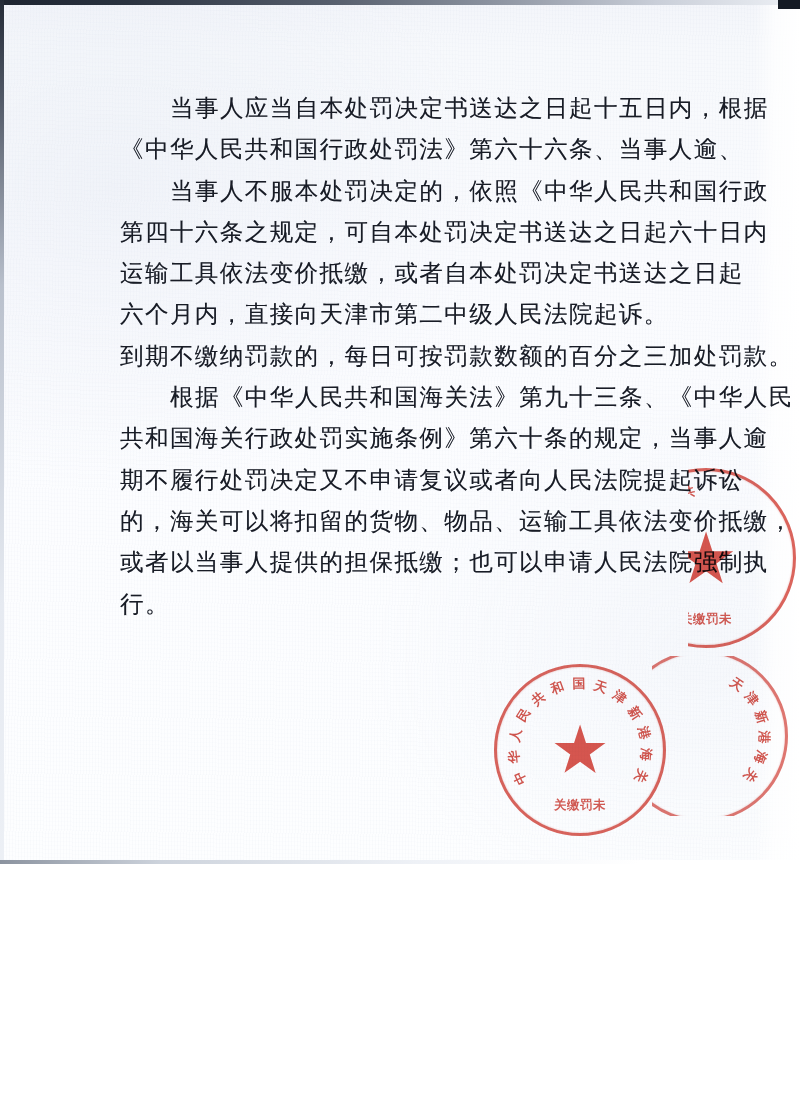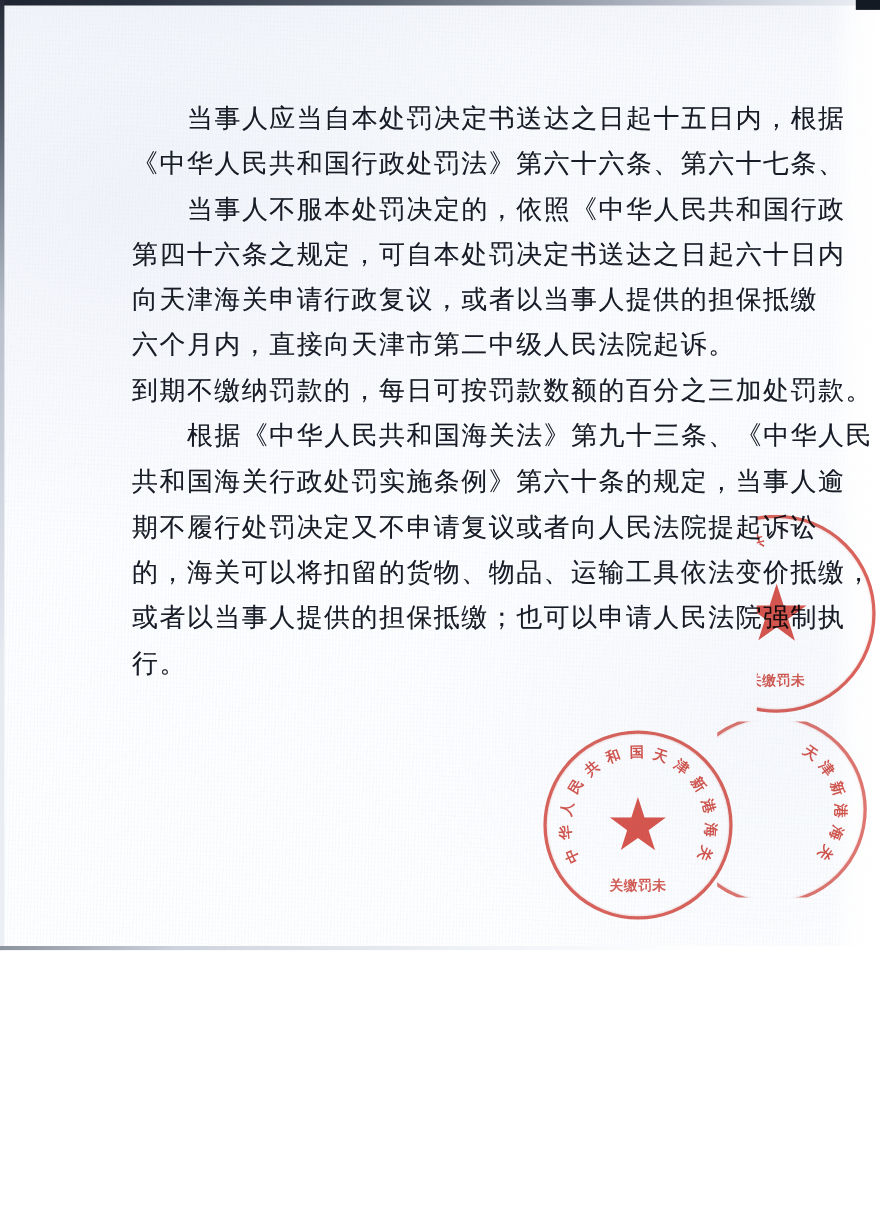--- a/index.html
+++ b/index.html
@@ -210,27 +210,27 @@
   <div id="right-light-strip"></div>
   <div id="edge-top"></div>
   <div id="edge-top-right"></div>
   <div id="edge-left"></div>
   <div id="edge-bottom"></div>
 
   <div id="body-text">
 
     <div class="para">
       <div class="line indent">当事人应当自本处罚决定书送达之日起十五日内，根据</div>
-      <div class="line">《中华人民共和国行政处罚法》第六十六条、第六十七条、</div>
+      <div class="line">《中华人民共和国行政处罚法》第六十六条、当事人逾、</div>
     </div>
 
     <div class="para">
       <div class="line indent">当事人不服本处罚决定的，依照《中华人民共和国行政</div>
       <div class="line">第四十六条之规定，可自本处罚决定书送达之日起六十日内</div>
-      <div class="line">向天津海关申请行政复议，或者以当事人提供的担保抵缴</div>
+      <div class="line">运输工具依法变价抵缴，或者自本处罚决定书送达之日起</div>
       <div class="line">六个月内，直接向天津市第二中级人民法院起诉。</div>
     </div>
 
     <div class="para">
       <div class="line">到期不缴纳罚款的，每日可按罚款数额的百分之三加处罚款。</div>
     </div>
 
     <div class="para">
       <div class="line indent">根据《中华人民共和国海关法》第九十三条、《中华人民</div>
       <div class="line">共和国海关行政处罚实施条例》第六十条的规定，当事人逾</div>

